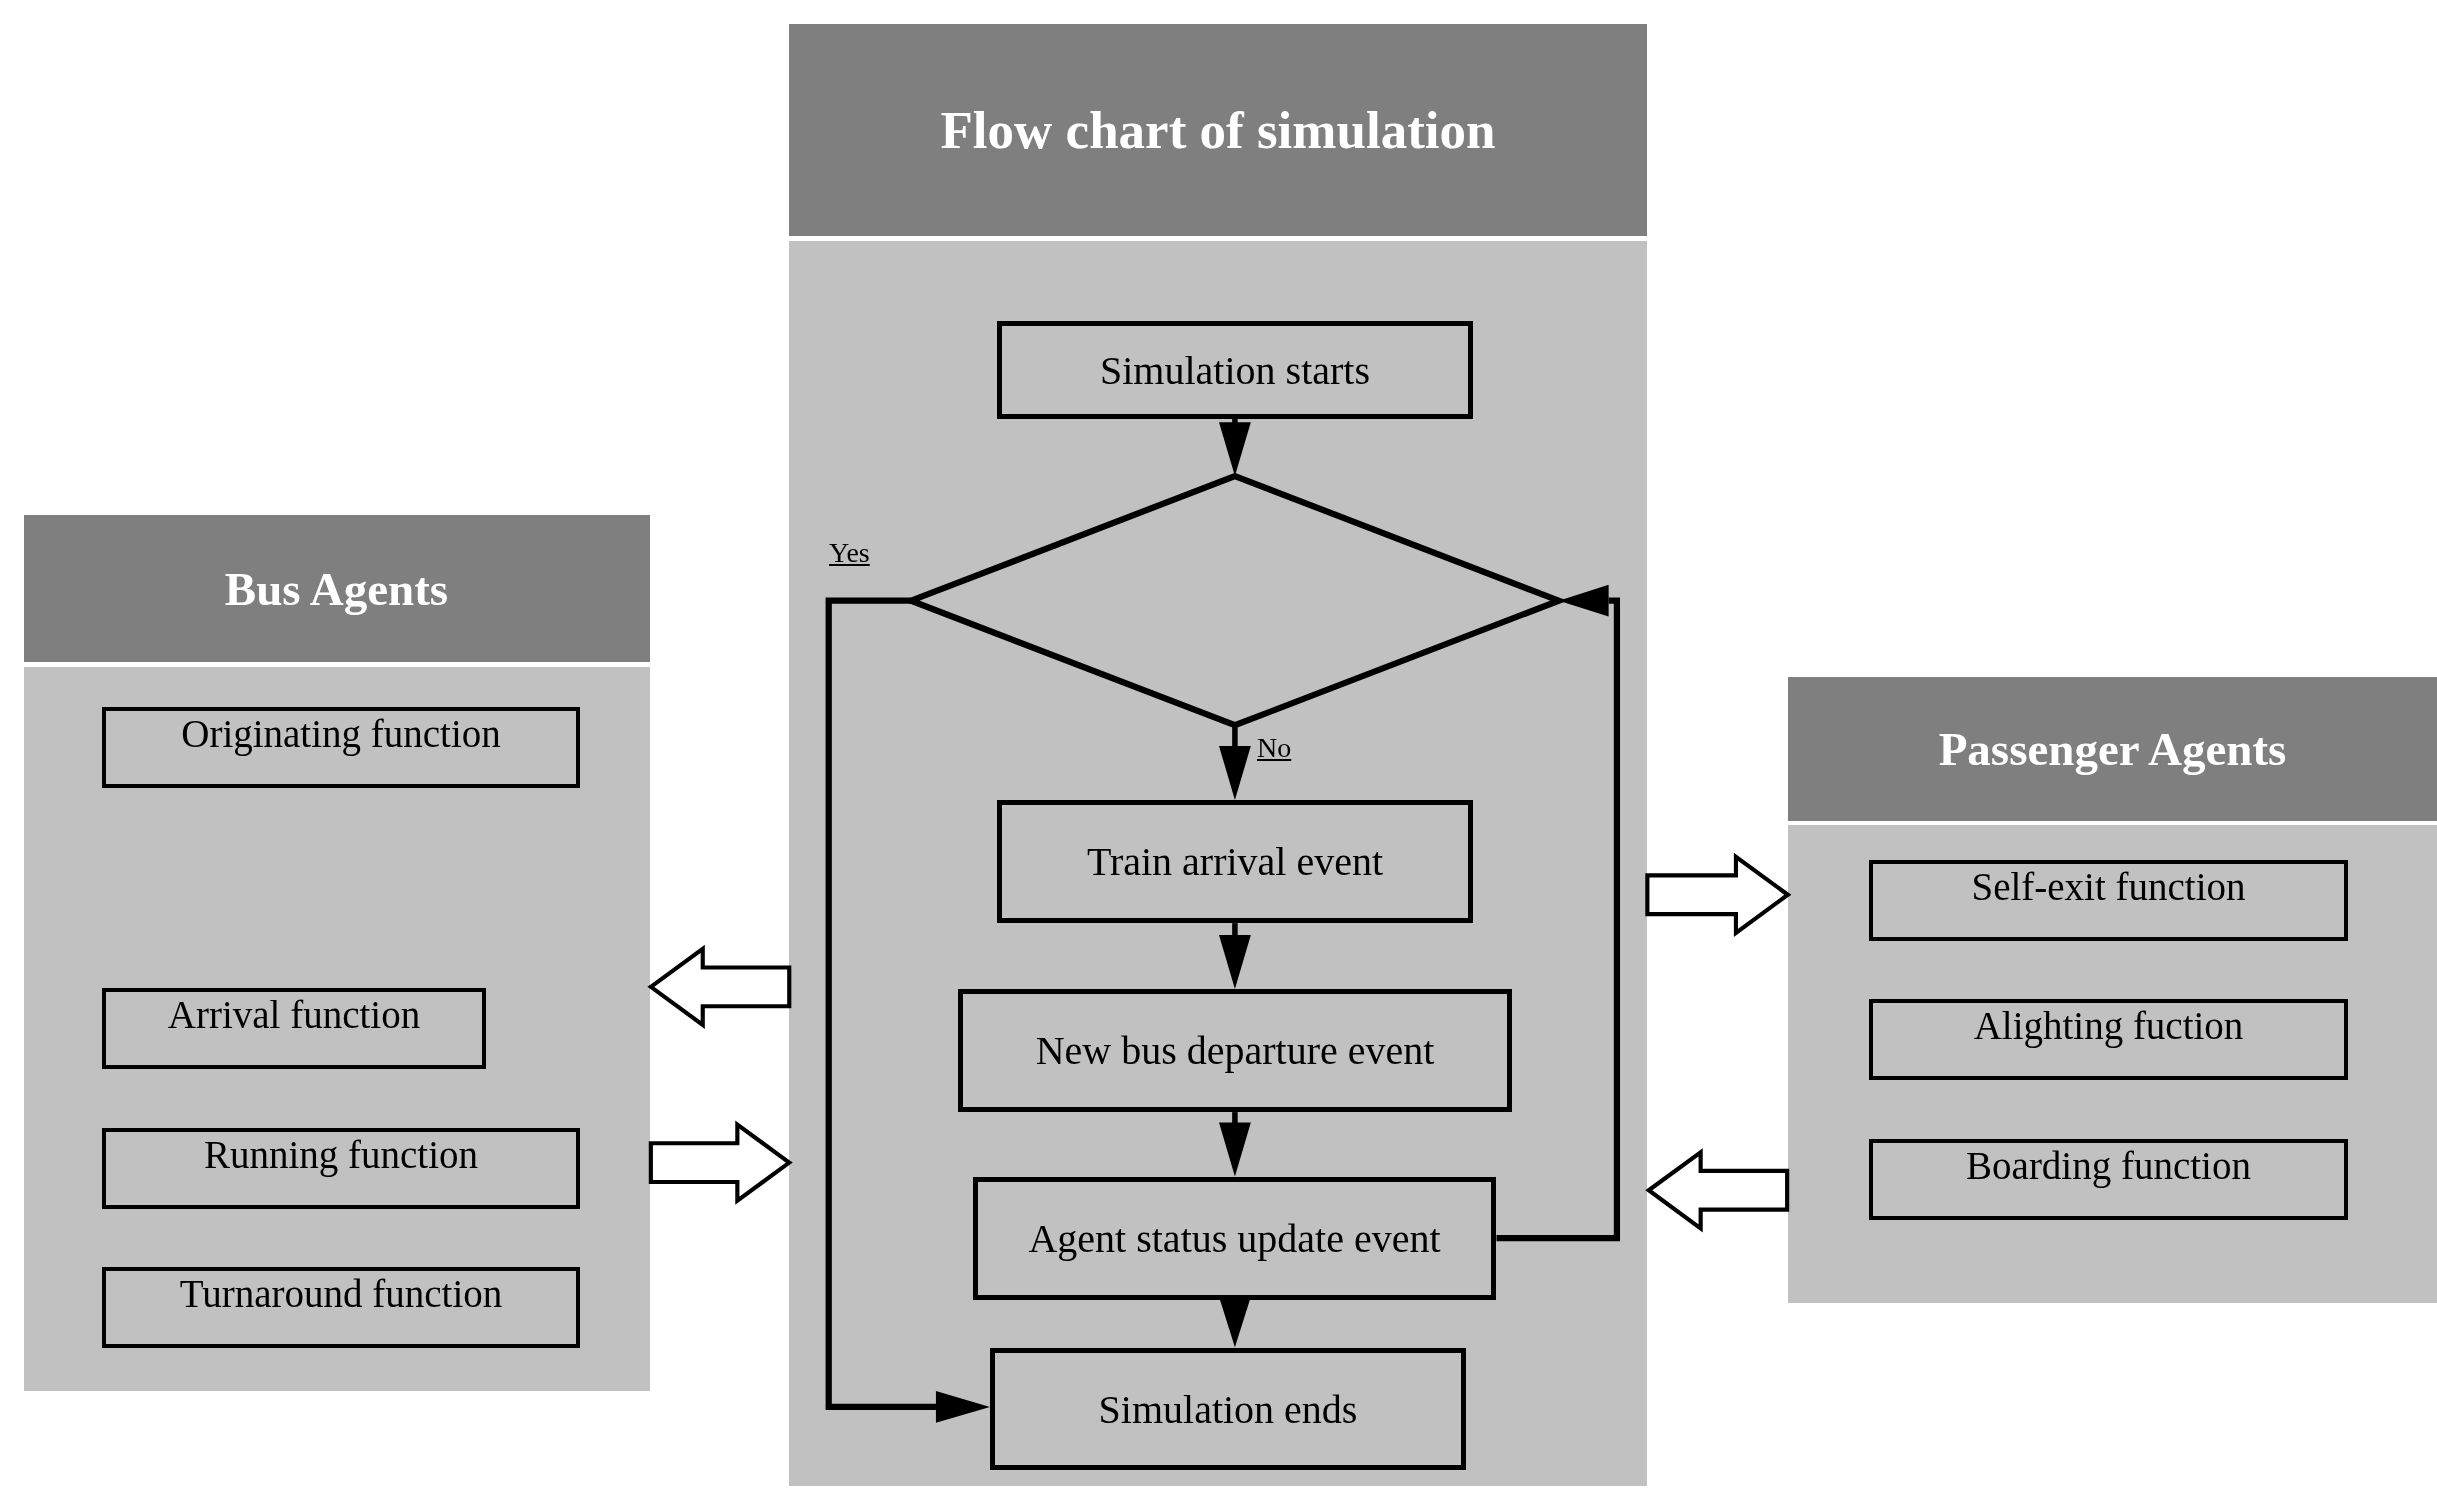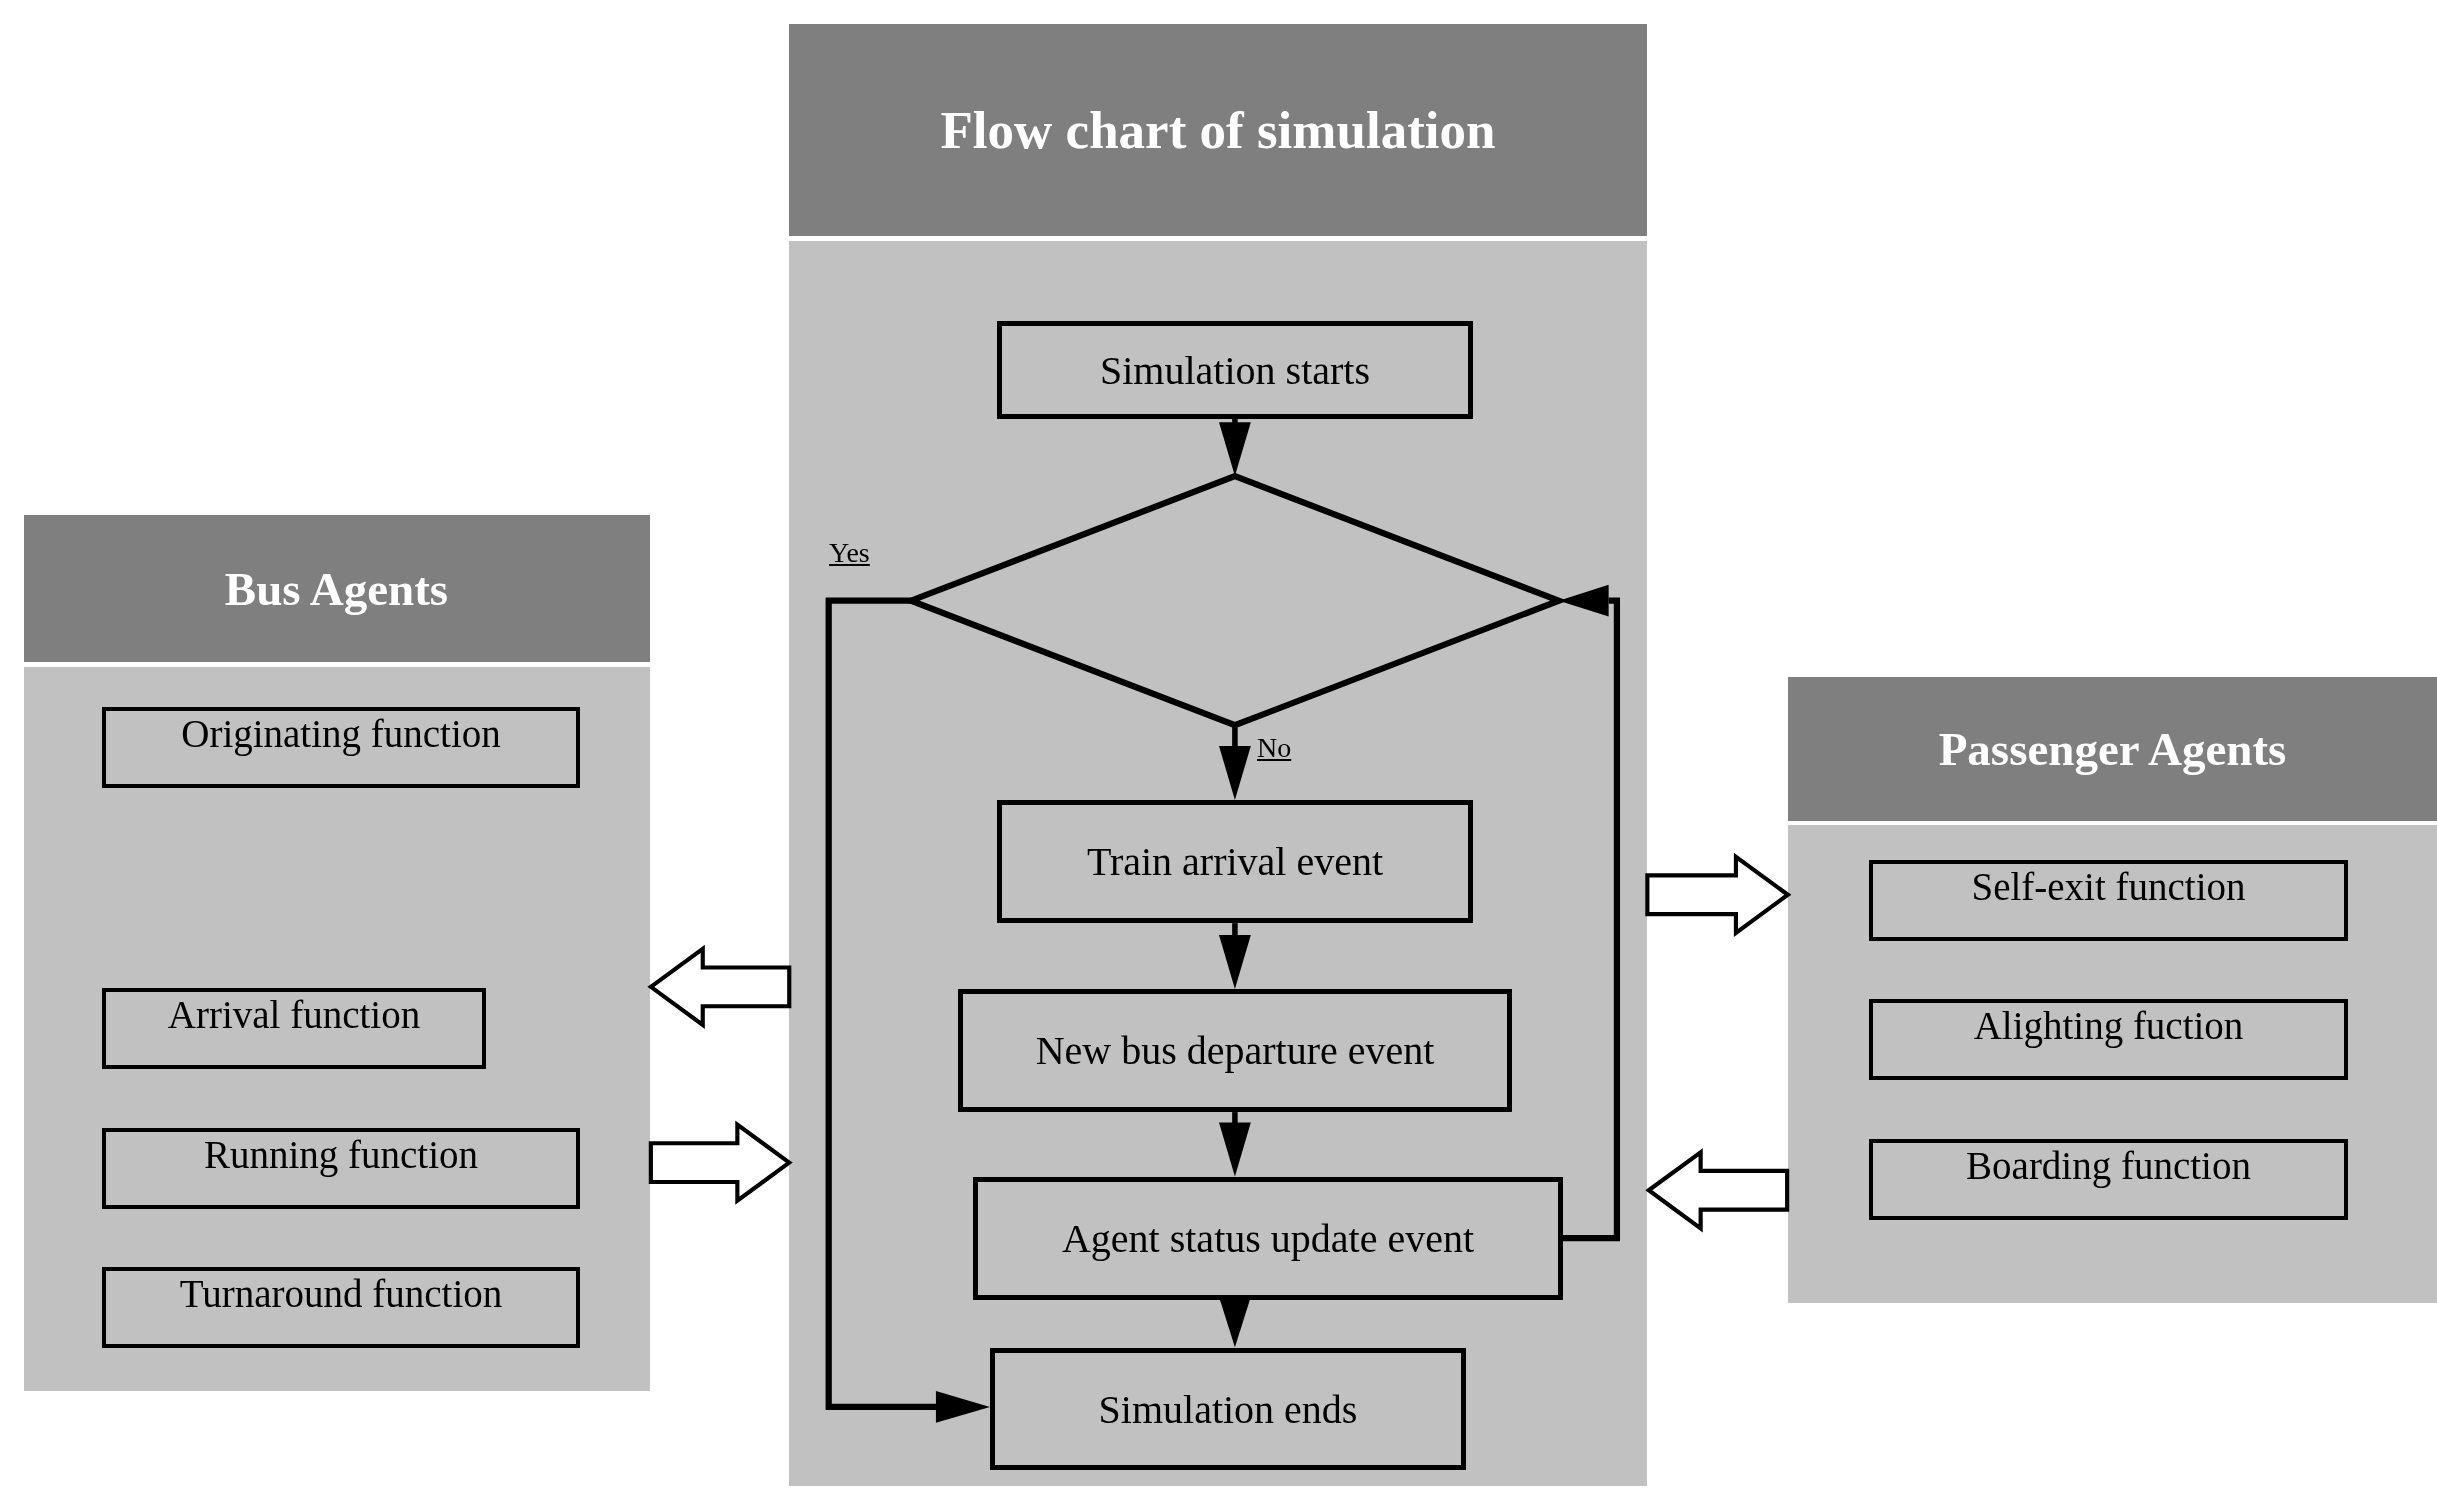--- a/index.html
+++ b/index.html
@@ -124,21 +124,21 @@
   <div class="edge-label" style="left:1257px; top:732px;">No</div>
 
   <div class="flowbox" style="left:997px; top:800px; width:476px; height:123px;">
     <span>Train arrival event</span>
   </div>
 
   <div class="flowbox" style="left:958px; top:989px; width:554px; height:123px;">
     <span>New bus departure event</span>
   </div>
 
-  <div class="flowbox" style="left:973px; top:1177px; width:590px; height:123px;">
+  <div class="flowbox" style="left:973px; top:1177px; width:523px; height:123px;">
     <span>Agent status update event</span>
   </div>
 
   <div class="flowbox" style="left:990px; top:1348px; width:476px; height:122px;">
     <span>Simulation ends</span>
   </div>
 
   <div class="fbox" style="left:102px; top:707px; width:478px; height:81px;">
     <span>Originating function</span>
   </div>

